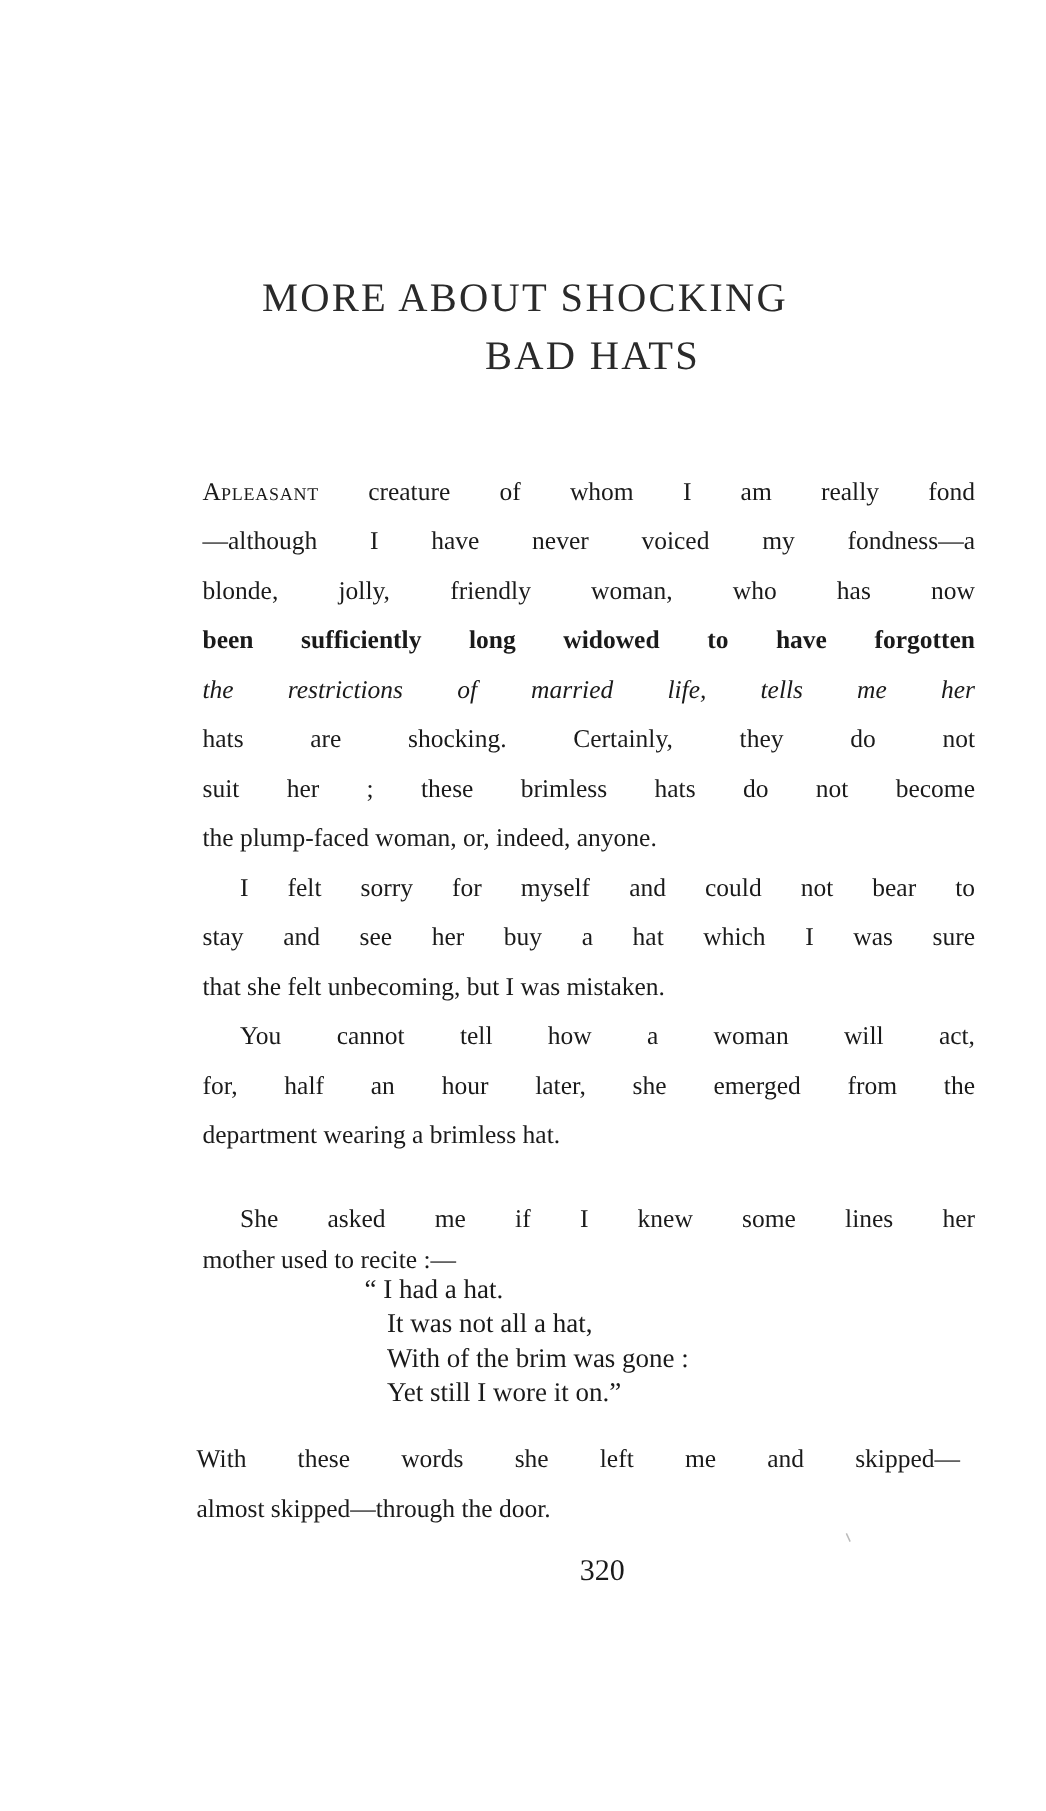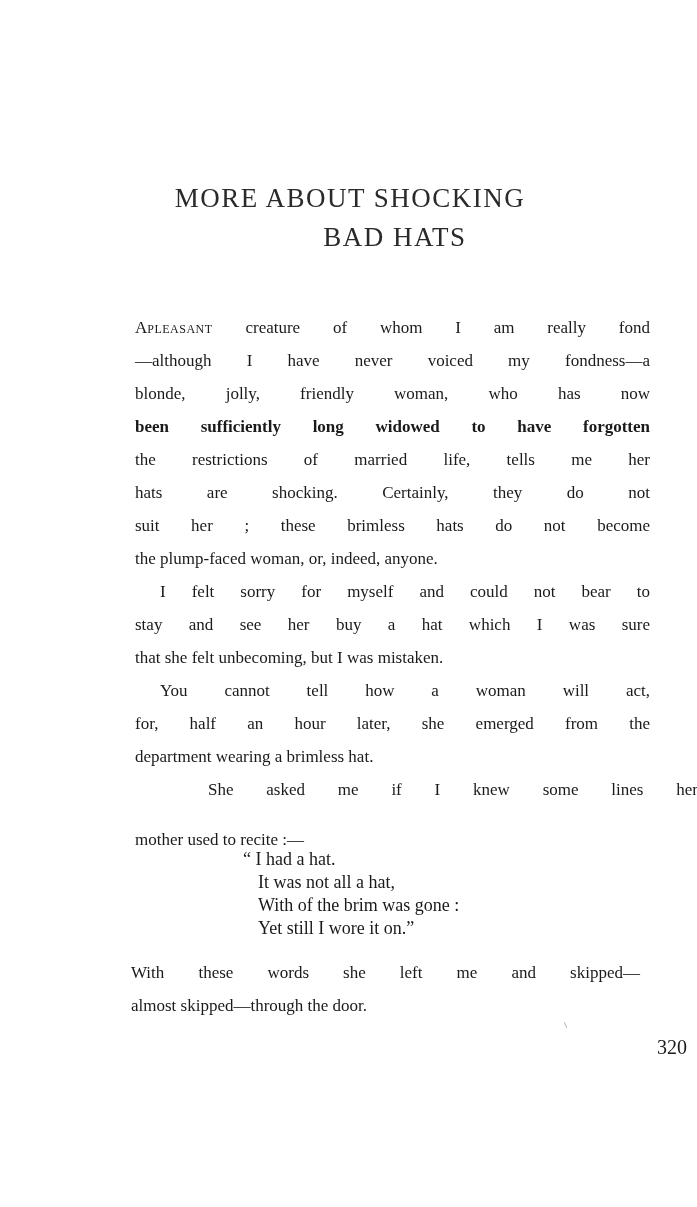--- a/index.html
+++ b/index.html
@@ -60,21 +60,21 @@
       position: absolute;
       font-size: 18px;
       line-height: 22px;
       white-space: nowrap;
     }
     .page-number {
       position: absolute;
       top: 1036px;
       left: 0;
       width: 687px;
-      text-align: right;
+      text-align: center;
       font-size: 20px;
       padding-left: 116px;
       box-sizing: border-box;
     }
     .speck {
       position: absolute;
       left: 565px;
       top: 1022px;
       width: 1px;
       height: 6px;
@@ -90,40 +90,40 @@
   <h1 class="title title-1" style="left:-50px;">MORE ABOUT SHOCKING</h1>
   <h1 class="title title-2" style="left:-5px;">BAD HATS</h1>
 
   <div>
     <div class="line" style="top:313px;">
       <span>A</span><span class="smallcaps">pleasant</span><span> creature of whom I am really fond</span>
     </div>
     <div class="line" style="top:346px;">—although I have never voiced my fondness—a</div>
     <div class="line" style="top:379px;">blonde, jolly, friendly woman, who has now</div>
     <div class="line" style="top:412px;font-weight:bold;">been sufficiently long widowed to have forgotten</div>
-    <div class="line" style="top:445px;">the restrictions of married life, tells me her</div>
+    <div class="line" style="top:445px;font-style:italic;">the restrictions of married life, tells me her</div>
     <div class="line" style="top:478px;">hats are shocking.  Certainly, they do not</div>
     <div class="line" style="top:511px;">suit her ;  these brimless hats do not become</div>
     <div class="line last" style="top:544px;">the plump-faced woman, or, indeed, anyone.</div>
   </div>
 
   <div>
     <div class="line indent" style="top:577px;">I felt sorry for myself and could not bear to</div>
     <div class="line" style="top:610px;">stay and see her buy a hat which I was sure</div>
     <div class="line last" style="top:643px;">that she felt unbecoming, but I was mistaken.</div>
   </div>
 
   <div>
     <div class="line indent" style="top:676px;">You cannot tell how a woman will act,</div>
     <div class="line" style="top:709px;">for, half an hour later, she emerged from the</div>
     <div class="line last" style="top:742px;">department wearing a brimless hat.</div>
   </div>
 
   <div>
-    <div class="line indent" style="top:775px;margin-left:48px;">She asked me if I knew some lines her</div>
+    <div class="line indent" style="top:798px;">She asked me if I knew some lines her</div>
     <div class="line last" style="top:825px;">mother used to recite :—</div>
   </div>
 
   <div>
     <div class="poem-line" style="top:848px; left:243px;">“ I had a hat.</div>
     <div class="poem-line" style="top:871px; left:258px;">It was not all a hat,</div>
     <div class="poem-line" style="top:894px; left:258px;">With of the brim was gone :</div>
     <div class="poem-line" style="top:917px; left:258px;">Yet still I wore it on.”</div>
   </div>
 

